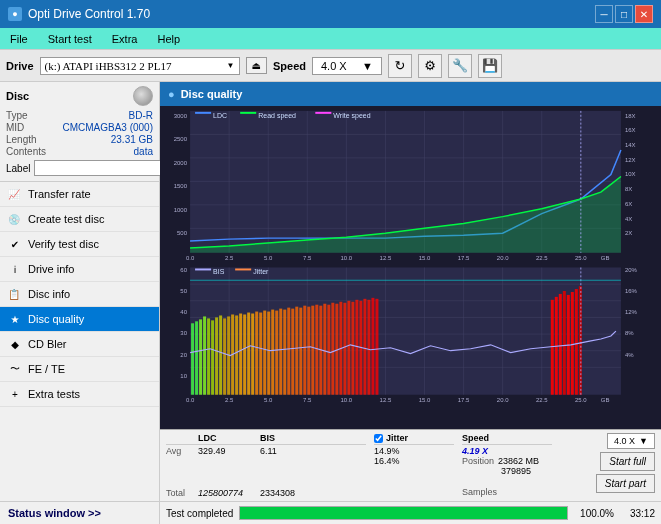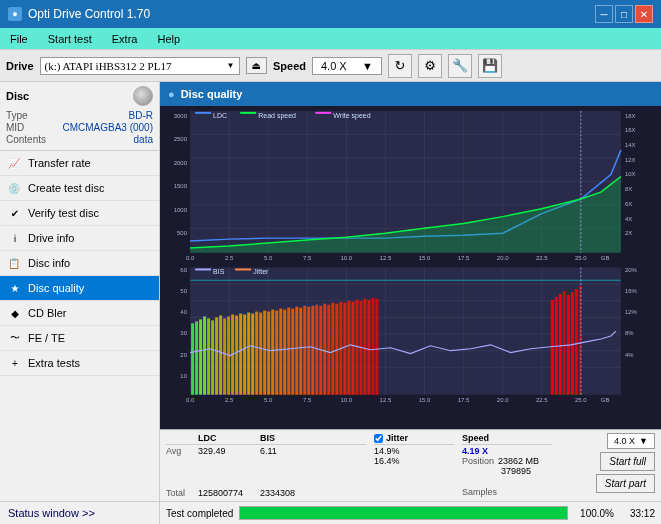--- a/index.html
+++ b/index.html
@@ -46,21 +46,21 @@
     .disc-label-input { flex: 1; border: 1px solid #999; padding: 1px 2px; font-size: 10px; height: 16px; background: white; }
     .disc-label-btn { width: 18px; height: 18px; background: #f0f0f0; border: 1px solid #999; display: flex; align-items: center; justify-content: center; cursor: pointer; font-size: 9px; }
 
     
     .sidebar-nav { flex: 1; overflow-y: auto; }
     .nav-item { display: flex; align-items: center; gap: 6px; padding: 5px 8px; cursor: pointer; font-size: 11px; color: #000; border-bottom: 1px solid #e0e0e0; }
     .nav-item.active { background: #0078d4; color: white; }
     .nav-item .nav-icon { width: 14px; height: 14px; display: flex; align-items: center; justify-content: center; font-size: 10px; flex-shrink: 0; }
 
     
-    .status-window-btn { padding: 5px 8px; font-size: 11px; font-weight: normal; color: #000055; cursor: pointer; border-top: 1px solid #ccc; background: #f0f0f0; }
+    .status-window-btn { padding: 5px 8px; font-size: 11px; font-weight: bold; color: #000055; cursor: pointer; border-top: 1px solid #ccc; background: #f0f0f0; }
 
     
     .content { flex: 1; display: flex; flex-direction: column; overflow: hidden; }
 
     
     .chart-header { background: #1a6fb5; color: white; display: flex; align-items: center; padding: 3px 8px; height: 24px; font-size: 11px; font-weight: bold; gap: 6px; }
     .chart-header-icon { color: #88ccff; }
 
     
     .charts-area { flex: 1; display: flex; flex-direction: column; background: #1a1a2e; overflow: hidden; }
@@ -130,22 +130,31 @@
       </div>
       <div class="disc-info-row">
         <span class="disc-info-label">Type</span>
         <span class="disc-info-value">BD-R</span>
       </div>
       <div class="disc-info-row">
         <span class="disc-info-label">MID</span>
         <span class="disc-info-value">CMCMAGBA3 (000)</span>
       </div>
       <div class="disc-info-row">
+        <span class="disc-info-label">Length</span>
+        <span class="disc-info-value">23.31 GB</span>
+      </div>
+      <div class="disc-info-row">
         <span class="disc-info-label">Contents</span>
         <span class="disc-info-value">data</span>
+      </div>
+      <div class="disc-label-row">
+        <span>Label</span>
+        <input class="disc-label-input" type="text" style="">
+        <button class="disc-label-btn">✎</button>
       </div>
     </div>
 
     <div class="sidebar-nav">
       <div class="nav-item">
         <span class="nav-icon">📈</span>
         <span>Transfer rate</span>
       </div>
       <div class="nav-item">
         <span class="nav-icon">💿</span>
@@ -389,39 +398,39 @@
             <span style="min-width:58px;">LDC</span>
             <span style="min-width:40px;">BIS</span>
           </div>
           <div style="display:flex; gap:4px;">
             <span style="min-width:28px; color:#555;">Avg</span>
             <span style="min-width:58px;">329.49</span>
             <span style="min-width:40px;">6.11</span>
           </div>
           <div style="display:flex; gap:4px;margin-top:32px;">
             <span style="min-width:28px; color:#555;">Total</span>
-            <span style="min-width:58px;">125800774</span>
+            <span style="min-width:58px;font-style:italic;">125800774</span>
             <span style="min-width:40px;">2334308</span>
           </div>
         </div>
 
         <div style="display:flex; flex-direction:column; font-size:9px; min-width:80px;">
           <div style="display:flex; align-items:center; gap:3px; font-weight:bold; border-bottom:1px solid #ccc; padding-bottom:1px; margin-bottom:1px;">
             <input type="checkbox" checked="" style="width: 9px; height: 9px;">
             <span>Jitter</span>
           </div>
           <div>14.9%</div>
           <div>16.4%</div>
           <div></div>
         </div>
 
         <div style="display:flex; flex-direction:column; font-size:9px; min-width:90px;">
           <div style="border-bottom:1px solid #ccc; padding-bottom:1px; margin-bottom:1px; font-weight:bold;">Speed</div>
           <div style="display:flex; gap:4px;">
-            <span style="color:#0000cc; font-weight:bold;">4.19 X</span>
+            <span style="color:#0000cc; font-weight:bold;font-style:italic;">4.19 X</span>
           </div>
           <div style="display:flex; gap:4px;">
             <span style="color:#555;">Position</span>
             <span>23862 MB</span>
           </div>
           <div style="display:flex; gap:4px;">
             <span style="color:#555;margin-top:21px;">Samples</span>
             <span>379895</span>
           </div>
         </div>

